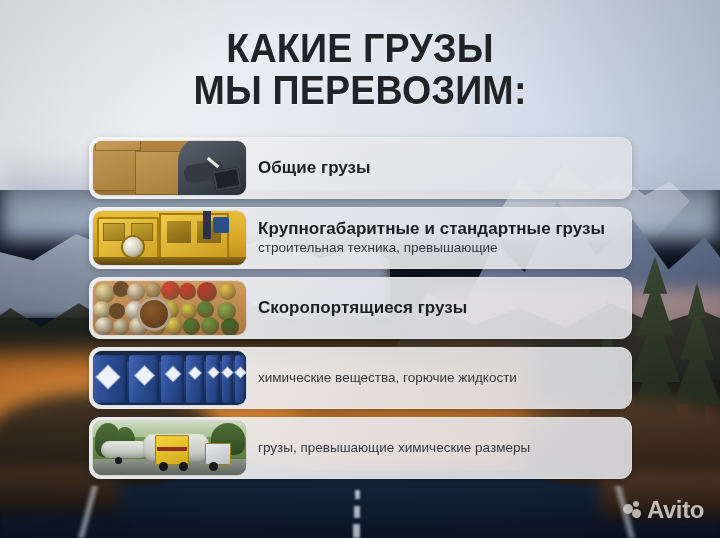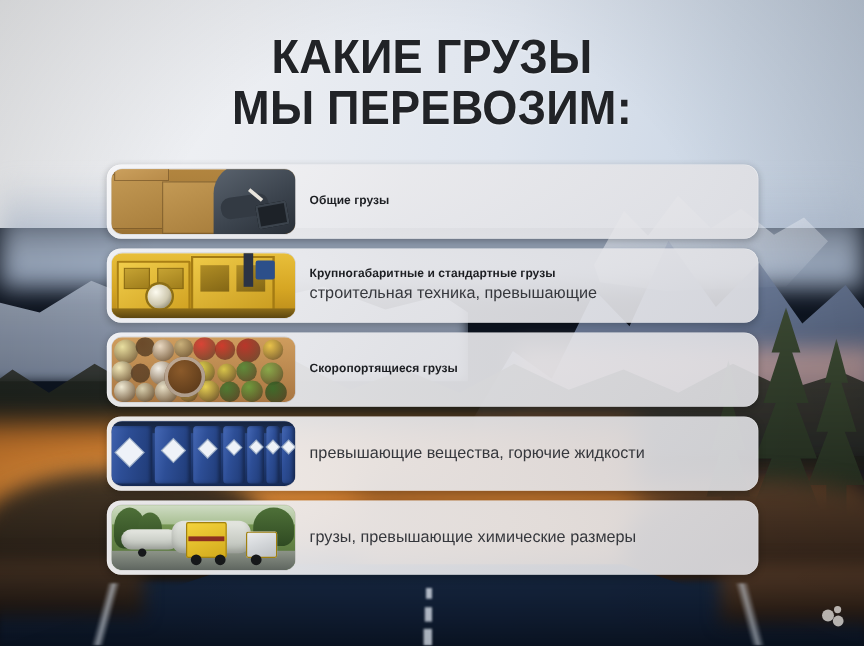--- a/index.html
+++ b/index.html
@@ -168,21 +168,21 @@
     margin-left:4px;
     border-radius:9px;
     overflow:hidden; flex:none;
     position:relative;
     box-shadow:0 0 0 .5px rgba(0,0,0,.12);
   }
   .thumb .scene { position:absolute; inset:0; }
 
   .card-text { margin-left:12px; padding-right:10px; }
   .card-title {
-    font-size:10px; font-weight:bold; color:#1c1e22;
+    font-size:17px; font-weight:bold; color:#1c1e22;
     line-height:1.18; letter-spacing:.05px;
   }
   .card-sub {
     font-size:13.5px; color:#36383d;
     line-height:1.25; margin-top:1px;
   }
 
   
   
   .s-boxes { background:linear-gradient(180deg,#b2853f 0%,#9b7233 100%); }
@@ -367,21 +367,21 @@
           <div class="lbl" style="left: 98px; top: 18px; width: 8px; height: 8px;"></div>
           <div class="d" style="left: 113px; width: 14px;"></div>
           <div class="lbl" style="left: 116.5px; top: 18px; width: 7px; height: 7px;"></div>
           <div class="d" style="left: 129px; width: 11px;"></div>
           <div class="lbl" style="left: 131px; top: 18px; width: 7px; height: 7px;"></div>
           <div class="d" style="left: 142px; width: 11px;"></div>
           <div class="lbl" style="left: 144px; top: 18px; width: 7px; height: 7px;"></div>
         </div>
     </div>
     <div class="card-text">
-      <div class="card-sub">превышающие вещества, горючие жидкости</div>
+      <div class="card-sub">химические вещества, горючие жидкости</div>
     </div>
   </div>
 
   <div class="card">
     <div class="thumb">
       <div class="scene s-truck">
         <div class="sky"></div>
         <div class="tree" style="left:2px;top:2px;width:26px;height:34px;"></div>
         <div class="tree" style="left:22px;top:6px;width:20px;height:28px;"></div>
         <div class="tree" style="left:118px;top:2px;width:34px;height:32px;"></div>
@@ -403,13 +403,14 @@
   </div>
 
 </div>
 
 <div id="avito">
   <span class="dots">
     <span class="c1"></span>
       <span class="c2"></span>
       <span class="c3"></span>
   </span>
+  <span class="wm">Avito</span>
 </div>
 
 </body></html>

